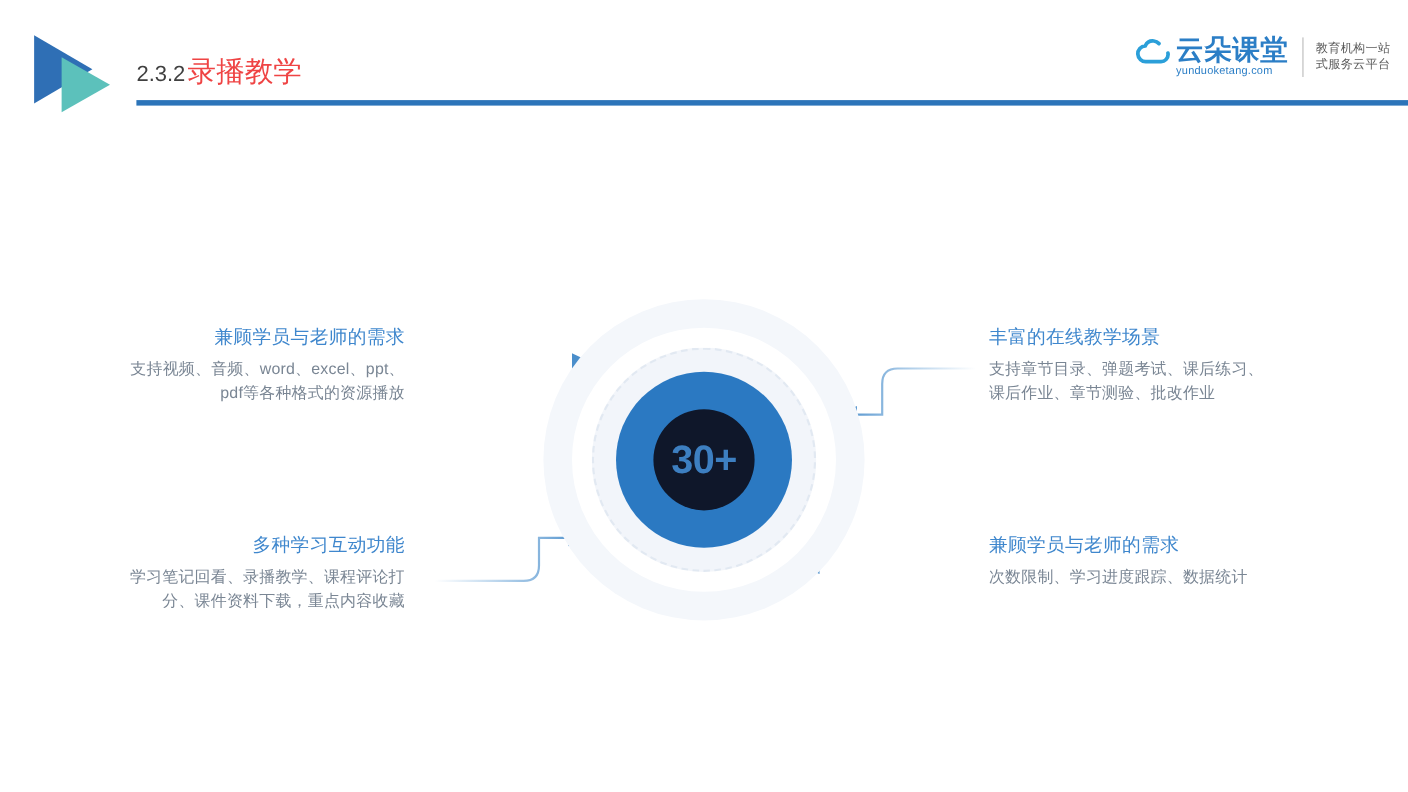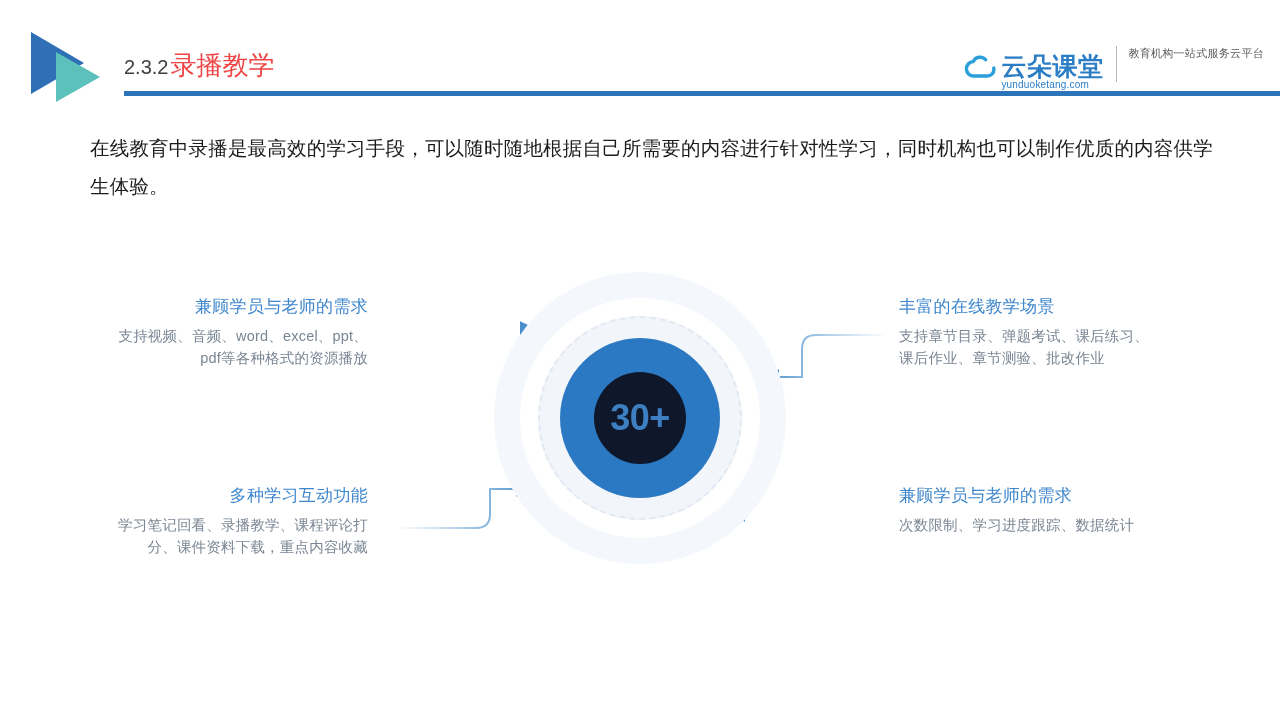--- a/index.html
+++ b/index.html
@@ -44,22 +44,23 @@
   .header-rule {
     position: absolute;
     left: 124px; top: 91px;
     width: 1156px; height: 5px;
     background: #2c74b9;
   }
 
   
   .brand {
     position: absolute;
-    right: 16px; top: 46px;
+    right: 16px; top: 26px;
     display: flex;
+    align-items: center;
     height: 52px;
   }
   .brand-left { position: relative; display: flex; align-items: center; }
   .cloud-icon { margin-right: 4px; margin-top: -6px; }
   .brand-words { display: flex; flex-direction: column; }
   .brand-cn {
     font-size: 25px;
     font-weight: bold;
     color: #2b7ec6;
     line-height: 26px;
@@ -72,21 +73,21 @@
     letter-spacing: 0.2px;
   }
   .brand-divider {
     width: 1px;
     height: 36px;
     background: #b9b9b9;
     margin: 0 11px 0 13px;
   }
   .brand-tag {
     display: flex;
-    flex-direction: row;
+    flex-direction: column;
     font-size: 11px;
     color: #5a5a5a;
     line-height: 15px;
     letter-spacing: 0.3px;
   }
 
   
   .intro {
     position: absolute;
     left: 90px; top: 129px;
@@ -207,21 +208,20 @@
         <span class="brand-en">yunduoketang.com</span>
       </div>
     </div>
     <div class="brand-divider"></div>
     <div class="brand-tag">
       <span>教育机构一站</span>
       <span>式服务云平台</span>
     </div>
   </div>
 
-  <div class="intro">在线教育中录播是最高效的学习手段，可以随时随地根据自己所需要的内容进行针对性学习，同时机构也可以制作优质的内容供学生体验。</div>
 
   <svg class="connectors" viewBox="0 0 1280 720">
     <defs>
       <linearGradient id="fadeR" x1="0" y1="0" x2="1" y2="0">
         <stop offset="0%" stop-color="#6ea8da" stop-opacity="0"></stop>
         <stop offset="100%" stop-color="#4a8ecb" stop-opacity="1"></stop>
       </linearGradient>
       <linearGradient id="fadeL" x1="0" y1="0" x2="1" y2="0">
         <stop offset="0%" stop-color="#4a8ecb" stop-opacity="1"></stop>
         <stop offset="100%" stop-color="#6ea8da" stop-opacity="0"></stop>

